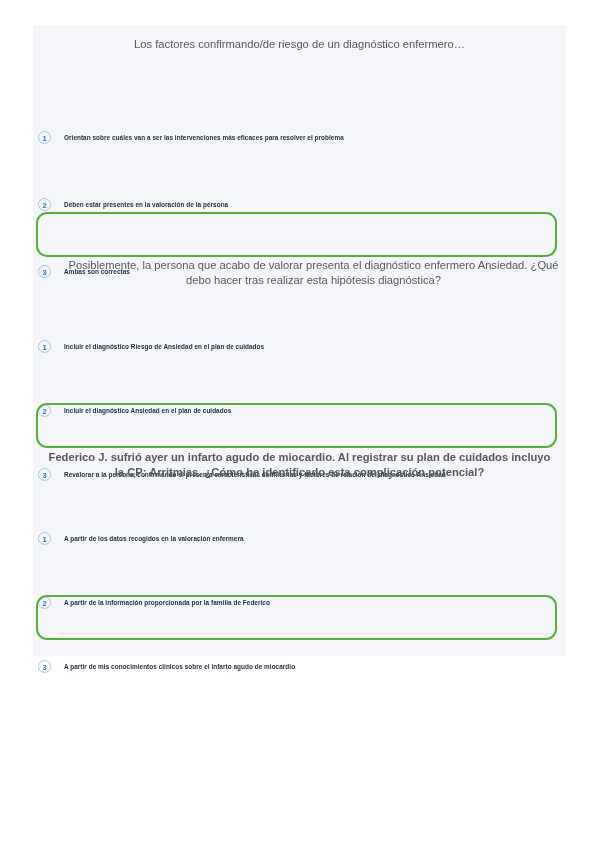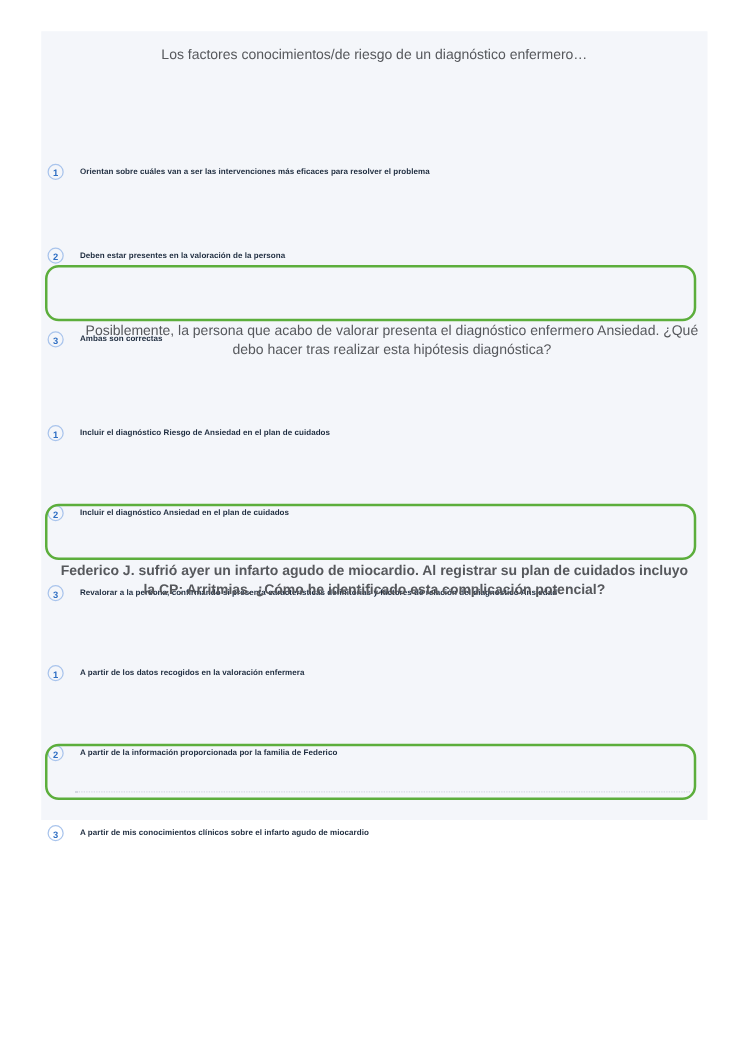--- a/index.html
+++ b/index.html
@@ -112,21 +112,21 @@
     color: #56585c;
     font-size: 11.2px;
     line-height: 15px;
   }
 </style>
 </head>
 <body>
 
 <div id="content-band"></div>
 
-<div id="doc-title">Los factores conocimientos/de riesgo de un diagnóstico enfermero…</div>
+<div id="doc-title">Los factores confirmando/de riesgo de un diagnóstico enfermero…</div>
 
 <div class="question-block" style="left:33px; top:85px;">
   <div class="options">
 
     <div class="option-row" style="height:67px;">
       <div class="option-inner">
         <span class="num-circle">1</span>
         <span class="option-label">Orientan sobre cuáles van a ser las intervenciones más eficaces para resolver el problema</span>
       </div>
     </div>

